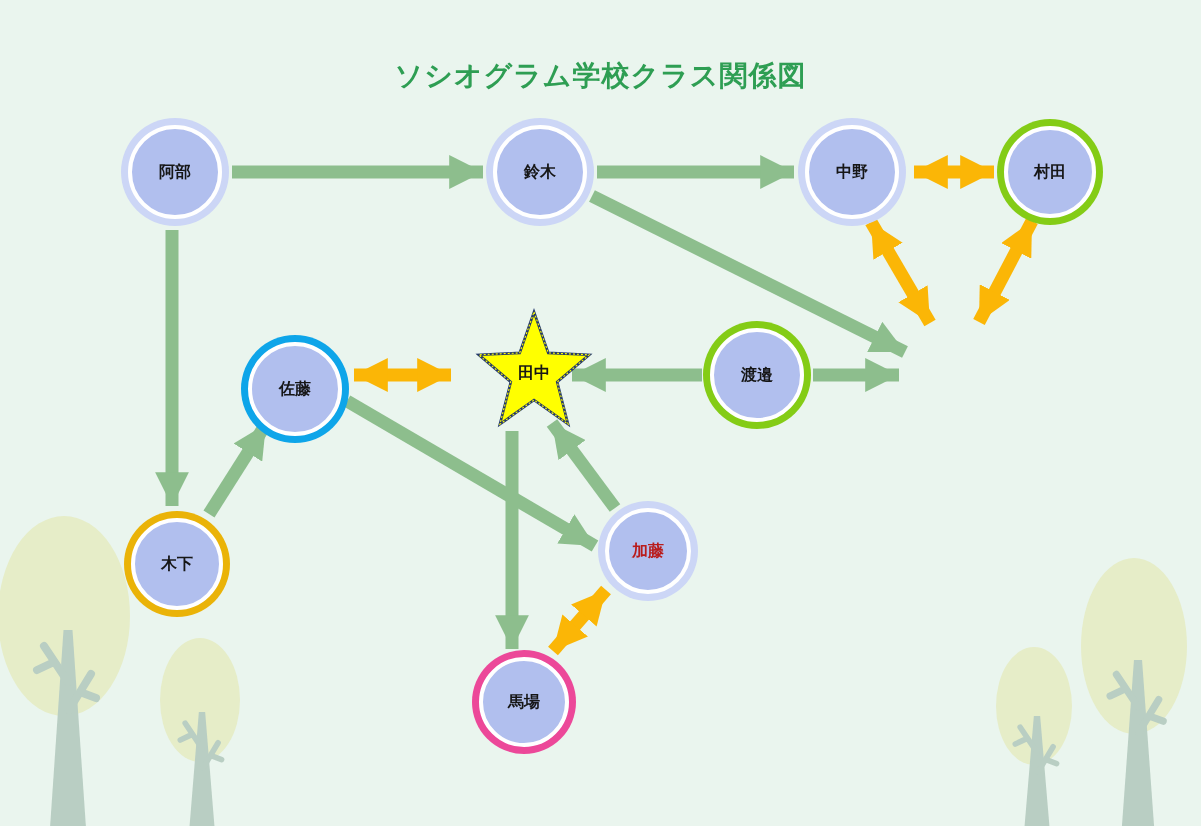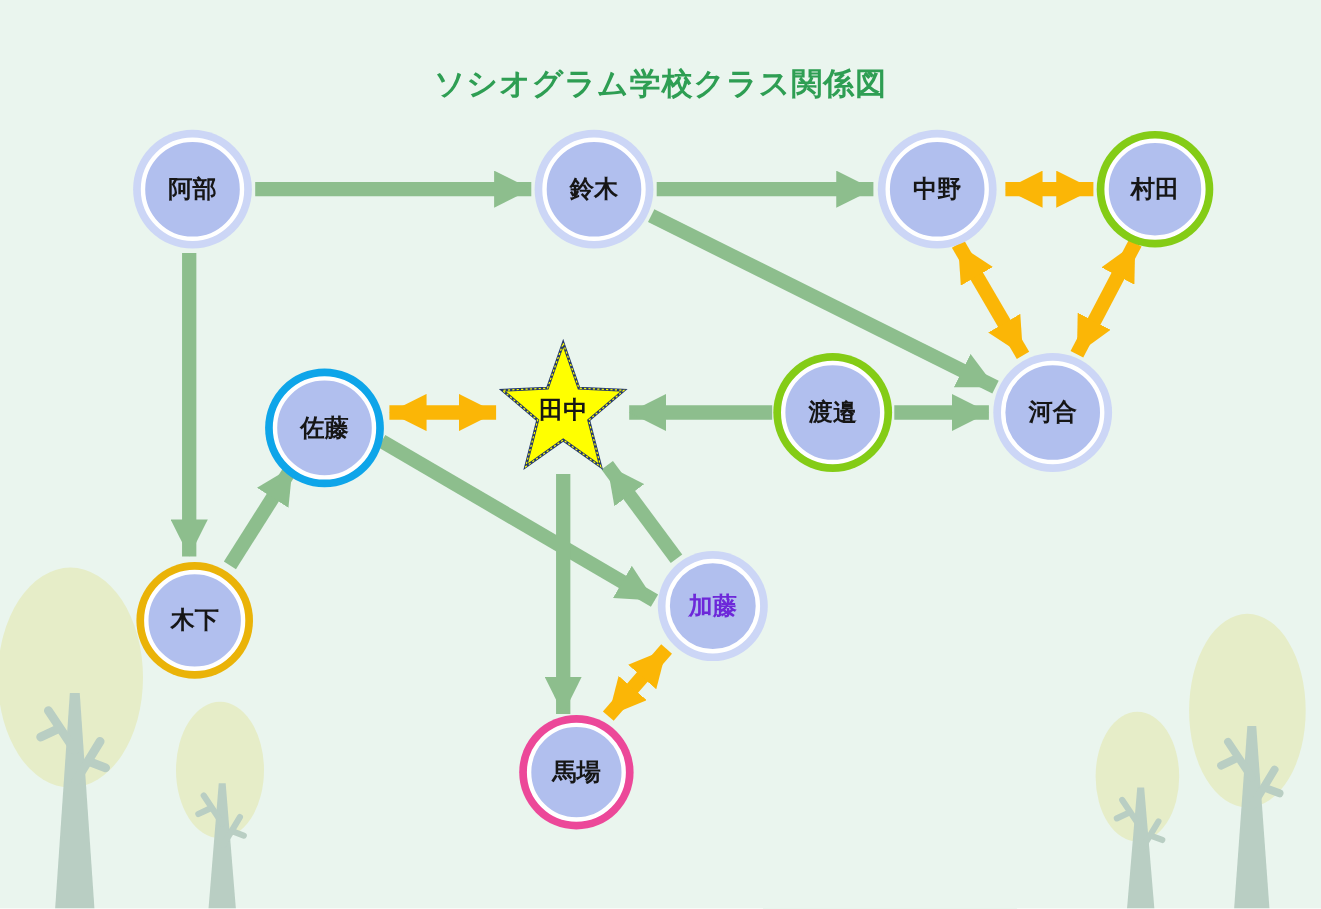--- a/index.html
+++ b/index.html
@@ -25,21 +25,21 @@
     display:flex;align-items:center;justify-content:center;
   }
   .node-core{
     position:absolute;inset:7px;
     border-radius:50%;
     border:4px solid #ffffff;
     box-sizing:border-box;
   }
   .node-label{
     position:relative;
-    font-size:22px;font-weight:600;color:#161616;
+    font-size:16px;font-weight:600;color:#161616;
     white-space:nowrap;
     z-index:1;
   }
   .star-node{background:transparent;border-radius:0;}
   .star-node svg{position:absolute;left:0;top:0;}
 </style>
 </head>
 <body>
 
 <div class="stage" style="background: rgb(234, 245, 238);">
@@ -112,41 +112,37 @@
         <span class="node-label" style="color: rgb(22, 22, 22);">鈴木</span>
       </div>
       <div class="node" style="left: 997px; top: 119px; width: 106px; height: 106px; background: #84cc16;">
         <div class="node-core" style="background: rgb(177, 191, 238); border-color: rgb(255, 255, 255);"></div>
         <span class="node-label" style="color: rgb(22, 22, 22);">村田</span>
       </div>
       <div class="node" style="left: 241px; top: 335px; width: 108px; height: 108px; background: #0ea5e9;">
         <div class="node-core" style="background: rgb(177, 191, 238); border-color: rgb(255, 255, 255);"></div>
         <span class="node-label" style="color: rgb(22, 22, 22);">佐藤</span>
       </div>
-      <div class="node star-node" style="left: 450px; top: 308px; width: 124px; height: 130px;">
+      <div class="node star-node" style="left: 472px; top: 308px; width: 124px; height: 130px;">
         <svg width="124" height="130" viewBox="0 0 124 130">
           <polygon points="62.0,4.0 76.3,44.9 117.2,46.8 85.2,74.0 96.1,116.2 62.0,92.0 27.9,116.2 38.8,74.0 6.8,46.8 47.7,44.9" fill="#ffff00" stroke="#24386b" stroke-width="2.6" stroke-linejoin="miter"></polygon>
           <polygon points="62.0,4.0 76.3,44.9 117.2,46.8 85.2,74.0 96.1,116.2 62.0,92.0 27.9,116.2 38.8,74.0 6.8,46.8 47.7,44.9" fill="none" stroke="#ffff00" stroke-width="1.1" stroke-dasharray="2 2"></polygon>
         </svg>
         <span class="node-label" style="color: rgb(22, 22, 22);">田中</span>
       </div>
       <div class="node" style="left: 703px; top: 321px; width: 108px; height: 108px; background: #84cc16;">
         <div class="node-core" style="background: rgb(177, 191, 238); border-color: rgb(255, 255, 255);"></div>
         <span class="node-label" style="color: rgb(22, 22, 22);">渡邉</span>
       </div>
-      <div class="node" style="left: 903px; top: 321px; width: 108px; height: 108px; background: rgb(204, 214, 246);">
-        <div class="node-core" style="background: rgb(177, 191, 238); border-color: rgb(255, 255, 255);"></div>
-        <span class="node-label" style="color: rgb(22, 22, 22);">河合</span>
-      </div>
       <div class="node" style="left: 124px; top: 511px; width: 106px; height: 106px; background: #eab308;">
         <div class="node-core" style="background: rgb(177, 191, 238); border-color: rgb(255, 255, 255);"></div>
         <span class="node-label" style="color: rgb(22, 22, 22);">木下</span>
       </div>
       <div class="node" style="left: 598px; top: 501px; width: 100px; height: 100px; background: rgb(204, 214, 246);">
         <div class="node-core" style="background: rgb(177, 191, 238); border-color: rgb(255, 255, 255);"></div>
-        <span class="node-label" style="color: #6d28d9;">加藤</span>
+        <span class="node-label" style="color: #b91c1c;">加藤</span>
       </div>
       <div class="node" style="left: 472px; top: 650px; width: 104px; height: 104px; background: #ec4899;">
         <div class="node-core" style="background: rgb(177, 191, 238); border-color: rgb(255, 255, 255);"></div>
         <span class="node-label" style="color: rgb(22, 22, 22);">馬場</span>
       </div>
     </div>
 </div>
 
 </body></html>

